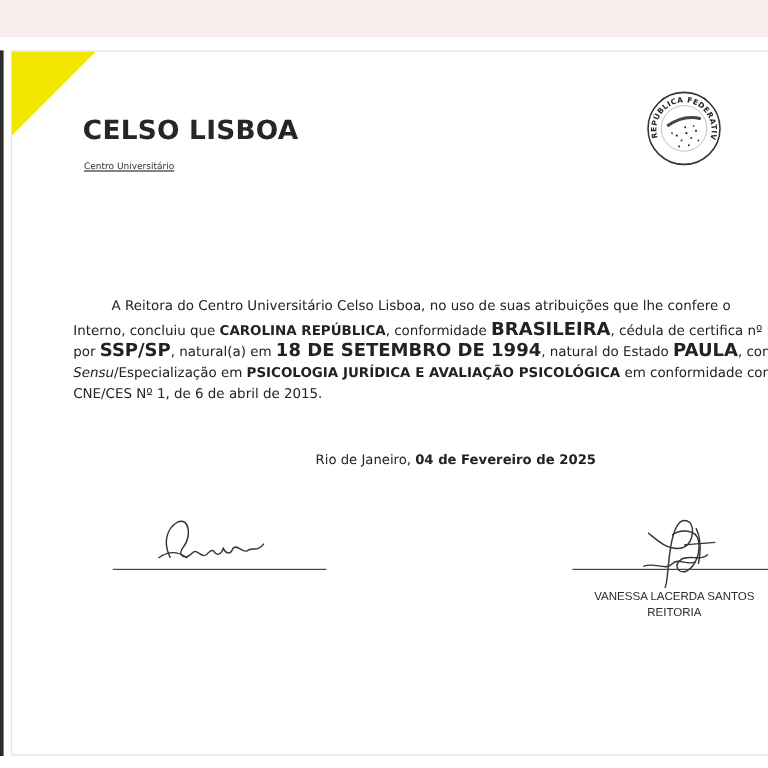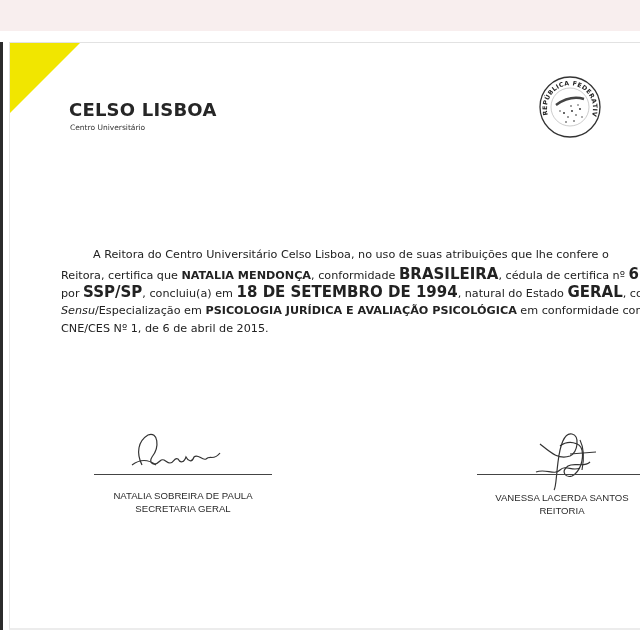--- a/index.html
+++ b/index.html
@@ -29,25 +29,25 @@
   .corner {
     position: absolute; left: 0; top: 0; width: 0; height: 0;
     border-top: 70px solid #f1e600;
     border-right: 70px solid transparent;
   }
   .logo {
     position: absolute; left: 59px; top: 55px;
   }
   .logo-title {
     font-family: "DejaVu Sans", sans-serif;
-    font-weight: bold; font-size: 18px; letter-spacing: 0.2px;
+    font-weight: bold; font-size: 22px; letter-spacing: 0.2px;
     color: #262626; line-height: 24px;
   }
   .logo-sub {
-    font-size: 7.5px; color: #333; line-height: 9px; margin-top: 1px; margin-left: 1px;
+    font-size: 7.5px; color: #333; line-height: 9px; margin-top: 12px; margin-left: 1px; text-decoration: underline;
   }
   .seal {
     position: absolute; left: 528px; top: 32px; width: 64px; height: 64px;
   }
   .body-text {
     position: absolute; left: 60px; top: 203px; width: 640px;
     font-family: "DejaVu Sans", sans-serif;
     font-size: 11.2px; line-height: 18.6px; color: #222;
     white-space: nowrap;
   }
@@ -105,36 +105,35 @@
       <circle cx="28" cy="47" r="0.8"></circle>
         <circle cx="44" cy="42" r="0.7"></circle>
         <circle cx="22" cy="36" r="0.7"></circle>
       <circle cx="40" cy="30" r="0.7"></circle>
         <circle cx="33" cy="31" r="0.8"></circle>
     </g>
   </svg>
 
   <div class="body-text" style="left:51px; top:203px;">
     <span class="line indent"><span style="padding-left:0">A Reitora do Centro Universitário Celso Lisboa, no uso de  suas  atribuições  que  lhe confere  o</span></span>
-    <span class="line"><span>Reitora, certifica que </span><b>NATALIA MENDONÇA</b><span>, conformidade </span><span class="small-b">BRASILEIRA</span><span>, cédula de certifica nº </span><span class="small-b">639578494</span></span>
-    <span class="line"><span>por </span><span class="small-b">SSP/SP</span><span>, concluiu(a) em </span><span class="small-b">18 DE SETEMBRO DE 1994</span><span>,  natural do Estado  </span><span class="small-b">GERAL</span><span>,  concluiu o Curso  de Pós-Gradu</span></span>
+    <span class="line"><span>Interno, concluiu que </span><b>CAROLINA REPÚBLICA</b><span>, conformidade </span><span class="small-b">BRASILEIRA</span><span>, cédula de certifica nº </span><span class="small-b">639578494</span></span>
+    <span class="line"><span>por </span><span class="small-b">SSP/SP</span><span>, natural(a) em </span><span class="small-b">18 DE SETEMBRO DE 1994</span><span>,  natural do Estado  </span><span class="small-b">PAULA</span><span>,  concluiu o Curso  de Pós-Gradu</span></span>
     <span class="line"><i>Sensu</i><span>/Especialização em </span><b>PSICOLOGIA JURÍDICA E AVALIAÇÃO PSICOLÓGICA</b><span> em conformidade com a</span></span>
     <span class="line"><span>CNE/CES Nº 1, de 6 de abril de 2015.</span></span>
   </div>
 
+  <div class="date-line">
+    <span>Rio de Janeiro, </span><b>04 de Fevereiro de 2025</b>
+  </div>
 
   <svg class="sig-svg" style="left:118px; top:380px;" width="110" height="50" viewBox="0 0 110 50">
     <path d="M 14 42 C 8 30, 10 18, 20 12 C 30 8, 32 24, 24 34 C 20 40, 26 44, 32 38 C 36 34, 38 40, 42 40 C 46 40, 46 34, 50 36 C 52 40, 56 40, 58 34 C 60 38, 64 40, 66 34 C 70 30, 74 38, 78 36 C 82 32, 86 38, 92 30" fill="none" stroke="#333" stroke-width="1.2"></path>
     <path d="M 4 42 C 12 36, 20 36, 28 42" fill="none" stroke="#333" stroke-width="1.1"></path>
   </svg>
   <div class="sig-line" style="left:84px; top:431px; width:178px;"></div>
-  <div class="sig-block" style="left:84px; top:446px; width:178px;">
-    <div>NATALIA SOBREIRA DE PAULA</div>
-    <div>SECRETARIA GERAL</div>
-  </div>
 
   <svg class="sig-svg" style="left:500px; top:383px;" width="100" height="70" viewBox="0 0 100 70">
     <path d="M 30 18 C 40 26, 48 34, 60 30 C 68 26, 70 10, 62 8 C 54 6, 50 20, 48 36 C 46 52, 46 62, 44 64" fill="none" stroke="#333" stroke-width="1.2"></path>
     <path d="M 50 20 C 58 14, 70 16, 72 24 C 74 34, 70 46, 62 50 C 56 52, 50 46, 58 40 C 64 36, 74 42, 80 36" fill="none" stroke="#333" stroke-width="1.2"></path>
     <path d="M 26 46 C 36 42, 44 50, 50 44 C 56 38, 62 46, 70 42" fill="none" stroke="#333" stroke-width="1.1"></path>
     <path d="M 70 14 C 74 22, 74 34, 72 44" fill="none" stroke="#333" stroke-width="1.1"></path>
     <path d="M 60 28 L 86 26" fill="none" stroke="#333" stroke-width="1"></path>
   </svg>
   <div class="sig-line" style="left:467px; top:431px; width:180px;"></div>
   <div class="sig-block" style="left:472px; top:448px; width:160px;">

